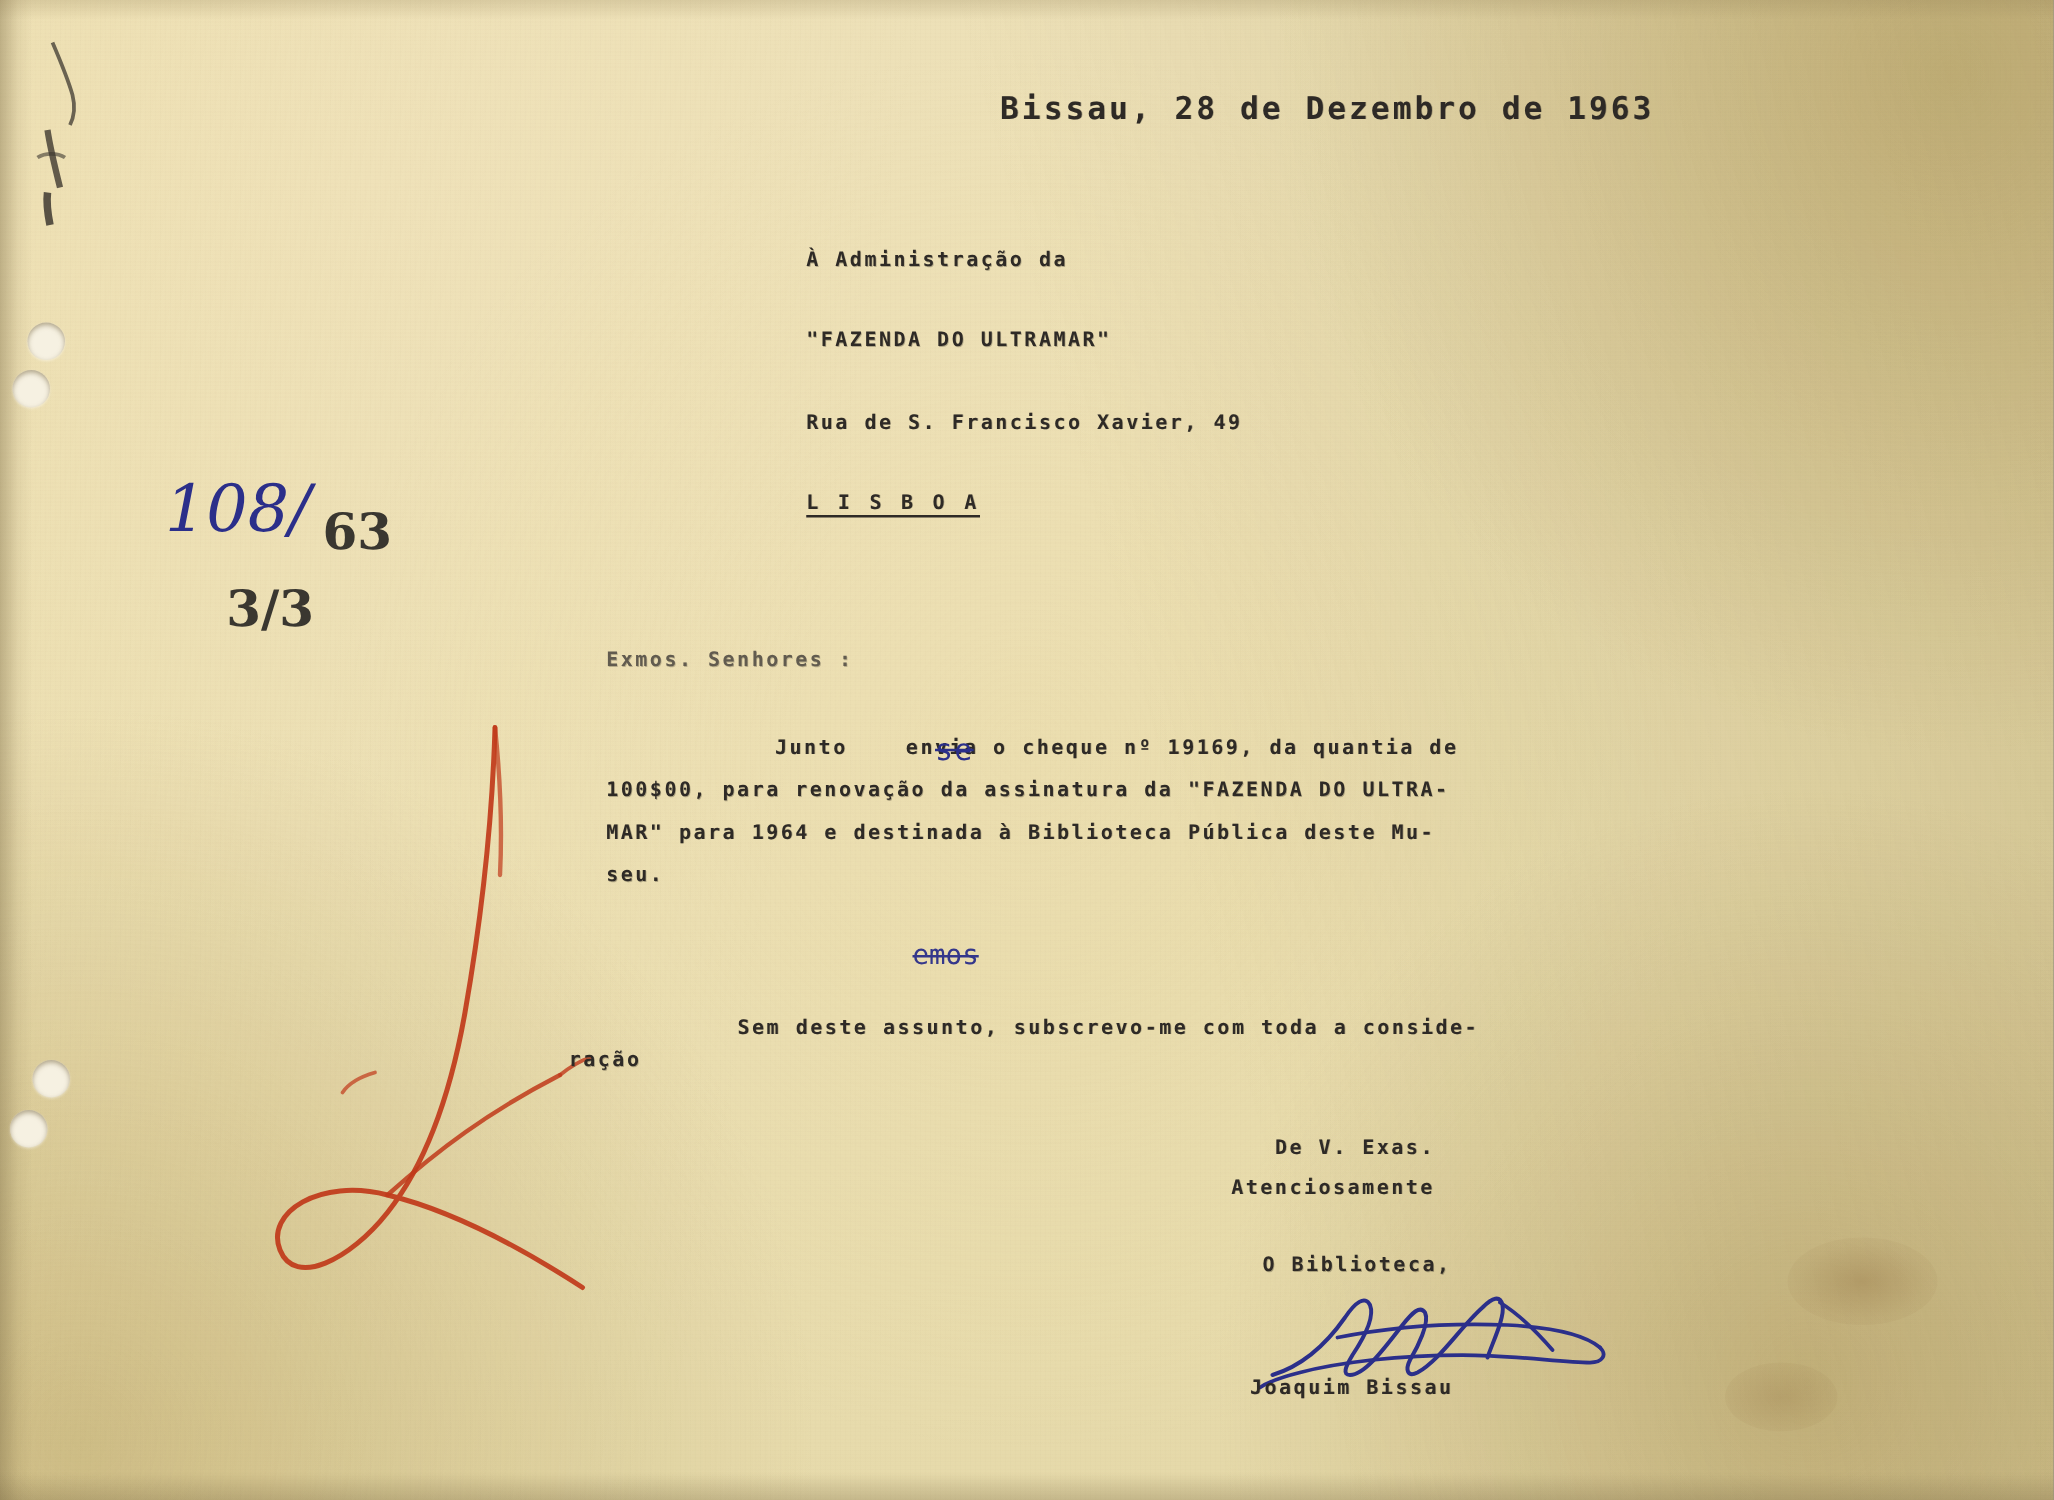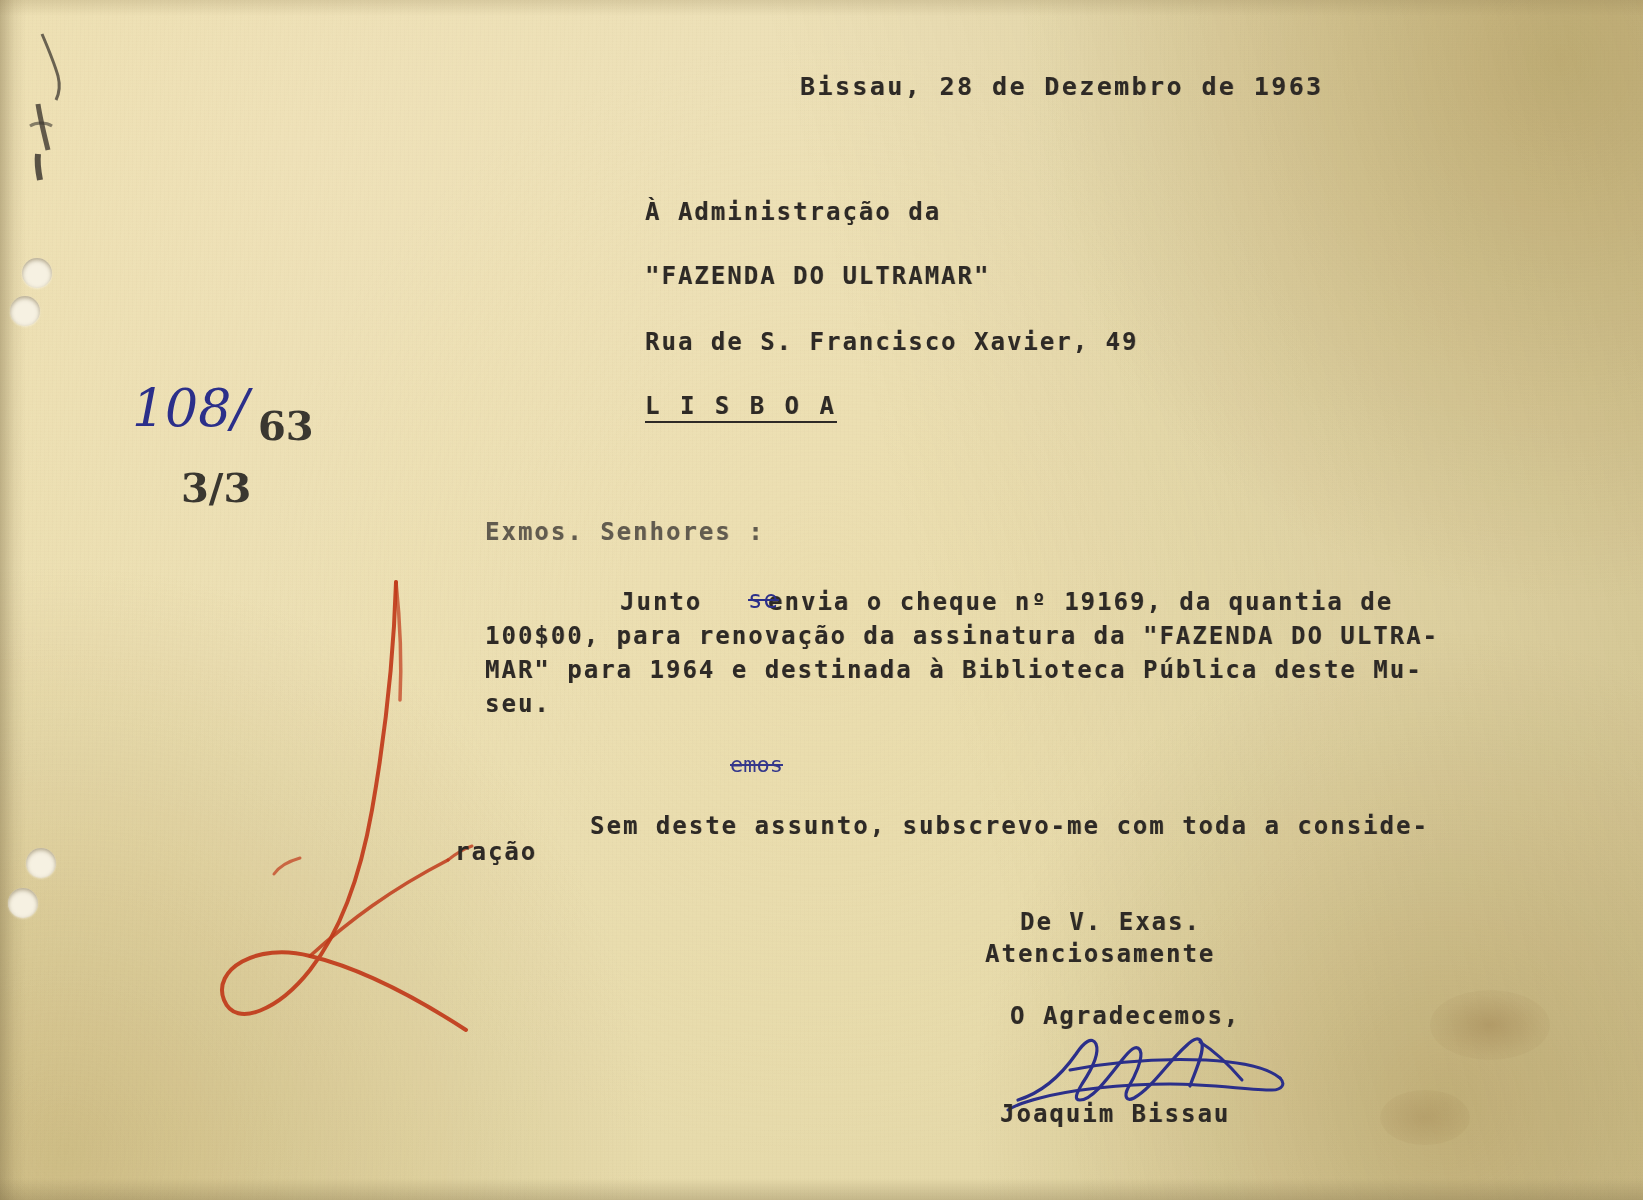--- a/index.html
+++ b/index.html
@@ -74,21 +74,21 @@
     position: absolute;
     background: #f6f1e2;
     border-radius: 50%;
     box-shadow: inset 0 2px 4px rgba(120,104,66,0.55), 0 1px 2px rgba(255,255,255,0.4);
   }
   
   .typed {
     position: absolute;
     color: #2e2a26;
     font-family: "DejaVu Sans Mono", monospace;
-    font-size: 24px;
+    font-size: 16px;
     letter-spacing: 2.0px;
     white-space: pre;
     text-shadow: 0.6px 0.4px 0 rgba(70,62,50,0.35);
     font-weight: 600;
   }
   .typed.light {
     color: #4f4a42;
     opacity: 0.88;
     font-weight: 600;
   }
@@ -179,21 +179,21 @@
   <div class="overstrike" style="left:748px; top:586px; font-size:24px; letter-spacing:1px; text-decoration: line-through; text-decoration-color:#2b2f8a;">se</div>
 
 
   <div class="overstrike" style="left:730px; top:752px; font-size:22px; letter-spacing:0px; text-decoration: line-through; text-decoration-color:#2b2f8a; opacity:0.95;">emos</div>
 
   <div class="typed" style="left:590px; top:812px;">Sem deste assunto, subscrevo-me com toda a conside-</div>
   <div class="typed" style="left:455px; top:838px;">ração</div>
 
   <div class="typed" style="left:1020px; top:908px;">De V. Exas.</div>
   <div class="typed" style="left:985px; top:940px;">Atenciosamente</div>
-  <div class="typed" style="left:1010px; top:1002px;">O Agradecemos,</div>
+  <div class="typed" style="left:1010px; top:1002px;">O Biblioteca,</div>
 
   <svg class="mark" style="left:1000px; top:1026px;" width="330" height="90" viewBox="0 0 330 90">
     <path d="M18 74 C44 66 62 48 76 28 C84 16 92 10 96 18 C100 28 90 46 82 58 C76 68 74 74 80 74 C92 74 108 52 122 34 C130 24 136 18 140 24 C144 32 134 52 128 62 C124 70 126 76 134 72 C152 62 168 36 186 20 C194 12 200 10 202 18 C204 28 194 48 190 60" stroke="#2b2f8a" stroke-width="3.2" fill="none" stroke-linecap="round"></path>
     <path d="M70 44 C110 36 158 32 206 34 C244 36 268 42 280 52" stroke="#2b2f8a" stroke-width="3" fill="none" stroke-linecap="round"></path>
     <path d="M280 52 C286 58 282 64 272 64 C250 64 210 58 170 58 C120 58 70 64 40 72 C24 76 14 80 8 84" stroke="#2b2f8a" stroke-width="3" fill="none" stroke-linecap="round"></path>
     <path d="M200 16 C216 26 230 40 242 54" stroke="#2b2f8a" stroke-width="3" fill="none" stroke-linecap="round"></path>
   </svg>
 
   <div class="typed" style="left:1000px; top:1100px;">Joaquim Bissau</div>
 

